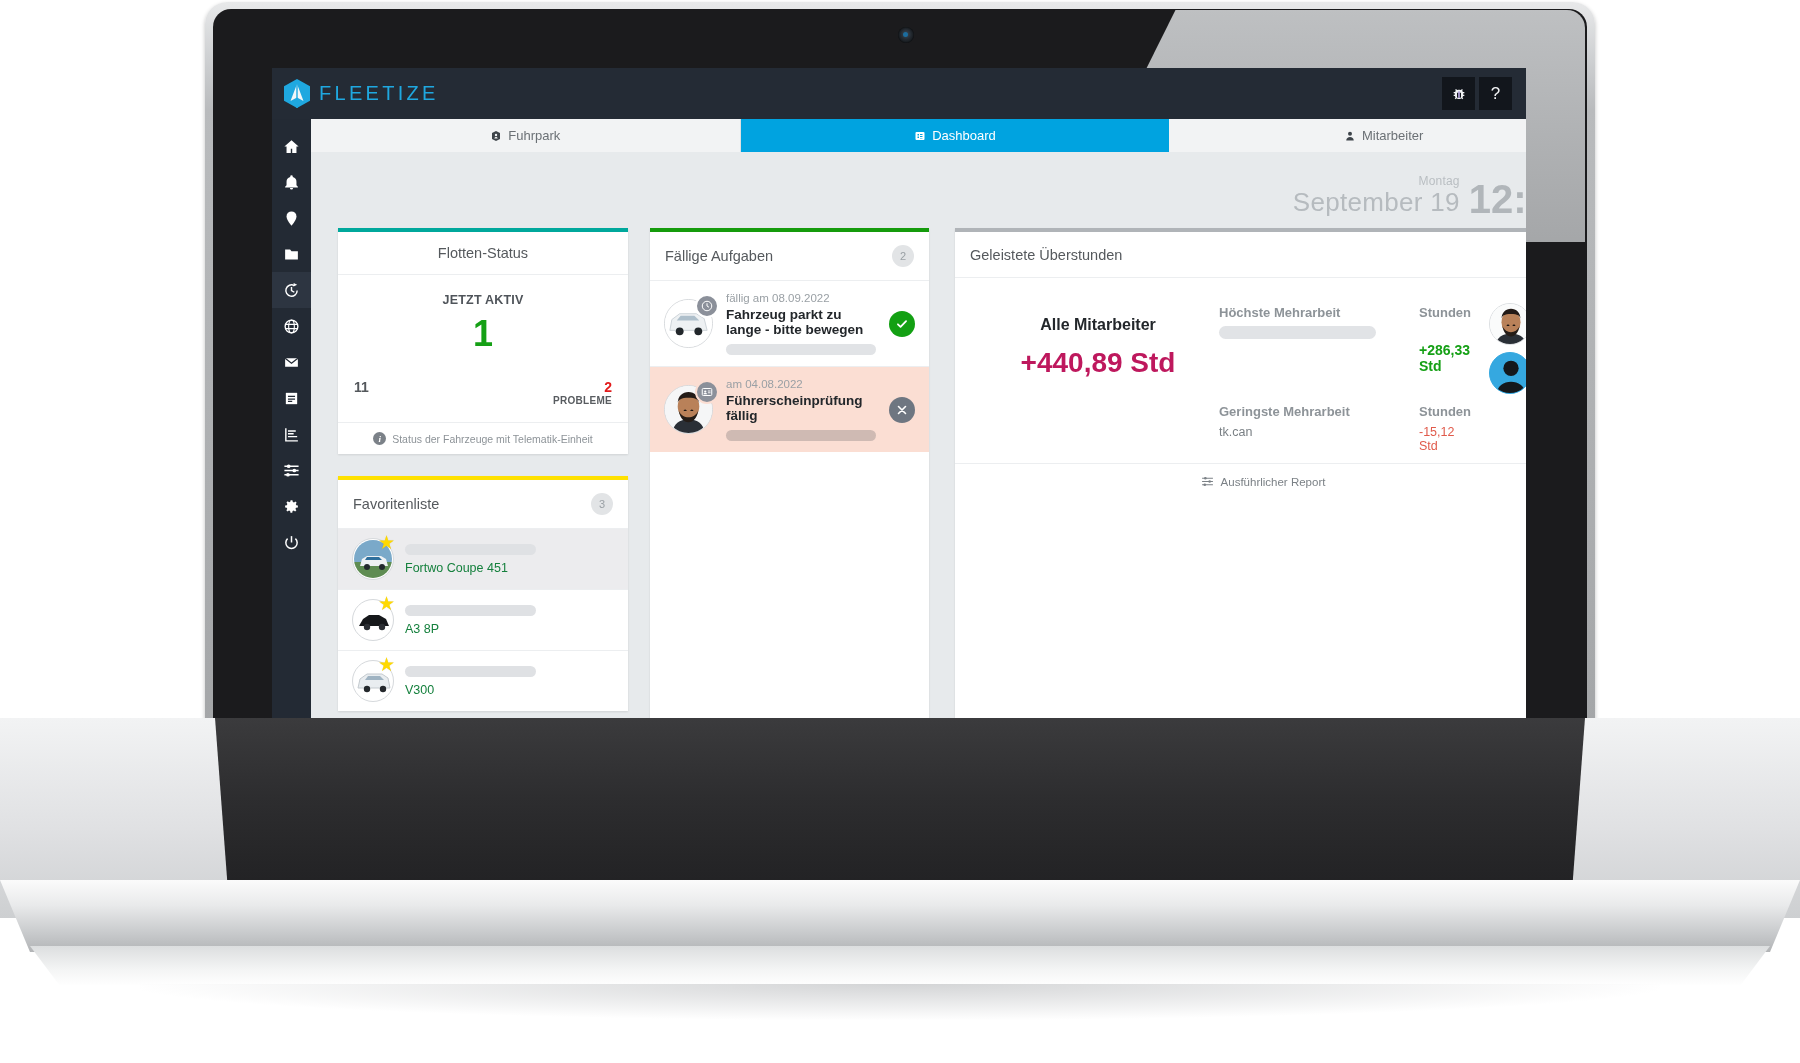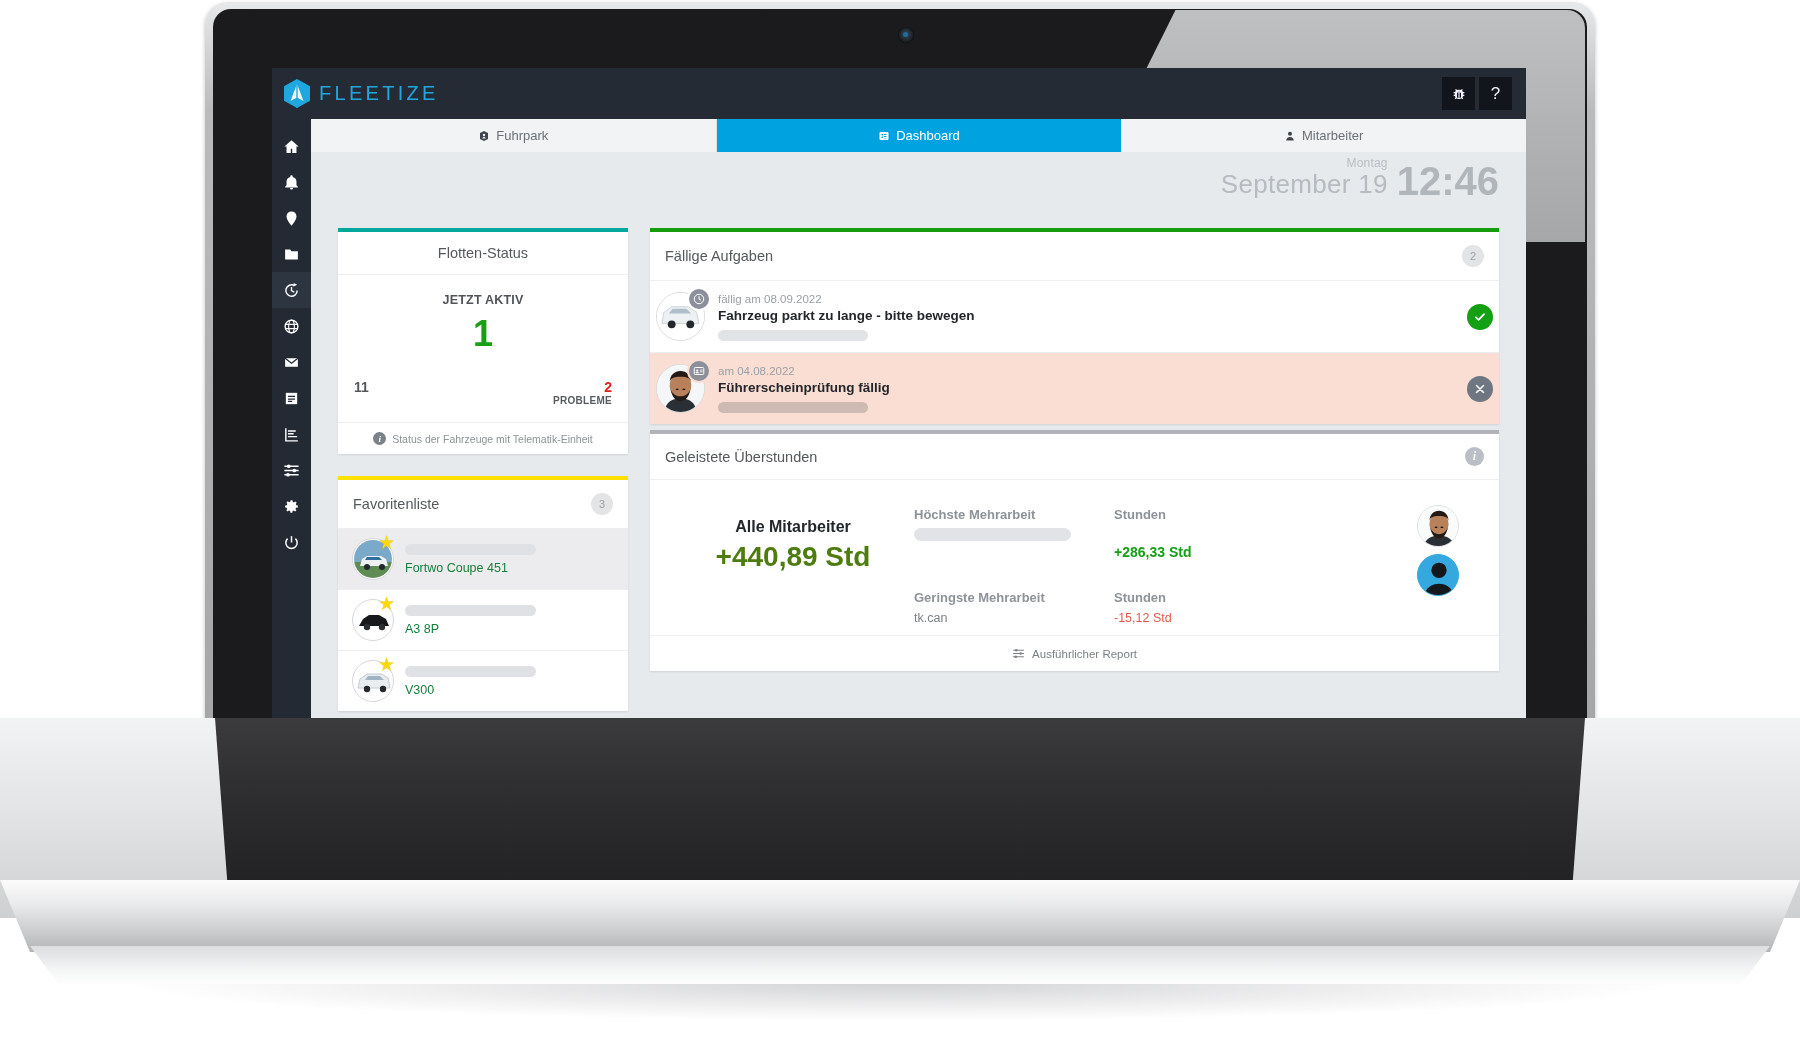--- a/index.html
+++ b/index.html
@@ -131,35 +131,35 @@
     font-size: 13px; color: #6b7075; cursor: pointer;
     border-right: 1px solid #dfe1e3; background:#f2f3f4;
   }
   .tab:last-child { border-right: none; }
   .tab.active { background: #00a3e0; color: #ffffff; border-right: none; }
   .tab svg { width: 12px; height: 12px; }
 
   
   #clock-row {
     height: 76px; display: flex; align-items: flex-end; justify-content: flex-end;
-    padding: 0 27px 28px 0; color: #b6bbbf;
+    padding: 0 27px 10px 0; color: #b6bbbf;
   }
   #clock-inner { display: flex; align-items: flex-end; gap: 7px; }
   #clock-date-wrap { position: relative; padding-right: 2px; }
   #clock-weekday {
     position: absolute; right: 2px; top: -13px; font-size: 12px; color: #b9bec2;
     letter-spacing: .2px;
   }
   #clock-date { font-size: 26px; color: #b6bbbf; letter-spacing: .3px; }
   #clock-time { font-size: 40px; font-weight: bold; color: #b1b6ba; line-height: .92; }
 
   
   #content { flex: 1; display: flex; gap: 22px; padding: 0 27px; }
   #col-left { width: 290px; flex: 0 0 290px; display: flex; flex-direction: column; gap: 22px; }
-  #col-right { flex: 1; display: flex; flex-direction: column; gap: 6px; }
+  #col-right { flex: 1; display: flex; flex-direction: row; gap: 26px; }
 
   .card { background: #fff; box-shadow: 0 1px 2px rgba(0,0,0,.10); }
   .card-accent { height: 4px; width: 100%; }
   .card-head {
     display: flex; align-items: center; justify-content: space-between;
     padding: 13px 15px; border-bottom: 1px solid #eceef0;
   }
   .card-title { font-size: 14.5px; color: #55595d; }
   .card-title.center { width:100%; text-align:center; }
   .badge-count {
@@ -212,21 +212,21 @@
   .fav-star {
     position:absolute; right:-4px; top:-6px; width:19px; height:19px; color:#ffd900;
     font-size:19px; line-height:19px; text-shadow: 0 0 1px rgba(0,0,0,.18);
   }
   .fav-text { flex:1; }
   .fav-bar { height: 11px; border-radius:6px; background:#dfe1e4; width: 131px; }
   .fav-name { margin-top:6px; font-size: 12.5px; color:#15803d; }
 
   
   .task-row {
-    display:flex; align-items:center; gap: 13px; padding: 11px 6px;
+    display:flex; align-items:center; gap: 13px; padding: 11px 14px;
     border-bottom: 1px solid #eceef0; min-height: 66px; cursor: pointer;
   }
   .task-row.alert { background: #fbded3; }
   .task-avatar { position:relative; width: 49px; height: 49px; flex: 0 0 49px; }
   .task-avatar .ring {
     position:absolute; inset:0; border-radius:50%; border:1px solid #d6d9dc; overflow:hidden; background:#fff;
   }
   .task-badge {
     position:absolute; right:-6px; top:-5px; width:24px; height:24px; border-radius:50%;
     background:#8b909a; display:flex; align-items:center; justify-content:center;
@@ -243,21 +243,21 @@
     width: 26px; height: 26px; border-radius:50%; display:flex; align-items:center;
     justify-content:center; color:#fff; font-size: 13px; cursor:pointer; flex:0 0 26px;
   }
   .task-action.ok { background:#13a013; }
   .task-action.dismiss { background:#6e7681; }
 
   
   #ot-body { display:flex; padding: 22px 22px 10px; min-height: 152px; }
   #ot-left { width: 242px; text-align:center; padding-top: 16px; }
   #ot-left-label { font-size: 16px; font-weight:bold; color:#23272b; }
-  #ot-left-value { font-size: 28px; font-weight:bold; color:#4d7c0f; margin-top: 5px; }
+  #ot-left-value { font-size: 28px; font-weight:bold; color:#be185d; margin-top: 13px; }
   #ot-mid { flex:1; display:grid; grid-template-columns: 200px 1fr; row-gap: 30px; padding-top:5px; }
   .ot-k { font-size: 13px; color:#8d9398;font-weight:bold; }
   .ot-bar { margin-top:6px; height: 13px; width: 157px; border-radius:7px; background:#e1e3e6; }
   .ot-v-name { margin-top:6px; font-size: 12.5px; color:#7a8085; }
   .ot-v-green { margin-top:22px; font-size: 14px; font-weight:bold; color:#15a015; }
   .ot-v-red { margin-top:6px; font-size: 12.5px; color:#e05a4b; }
   #ot-avatars { width: 78px; display:flex; flex-direction:column; align-items:center; gap: 7px; padding-top: 3px; }
   .ot-av { width: 42px; height: 42px; border-radius:50%; overflow:hidden; border:1px solid #dcdfe2; background:#fff; }
   .ot-av.blue { background:#35a8e0; border-color:#35a8e0; }
   #ot-foot {

